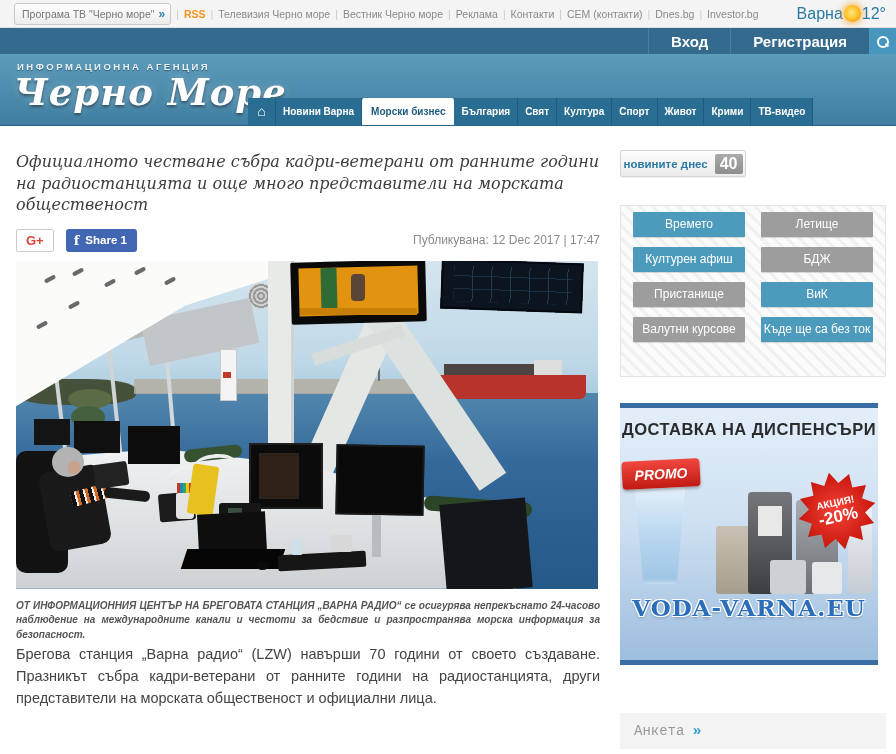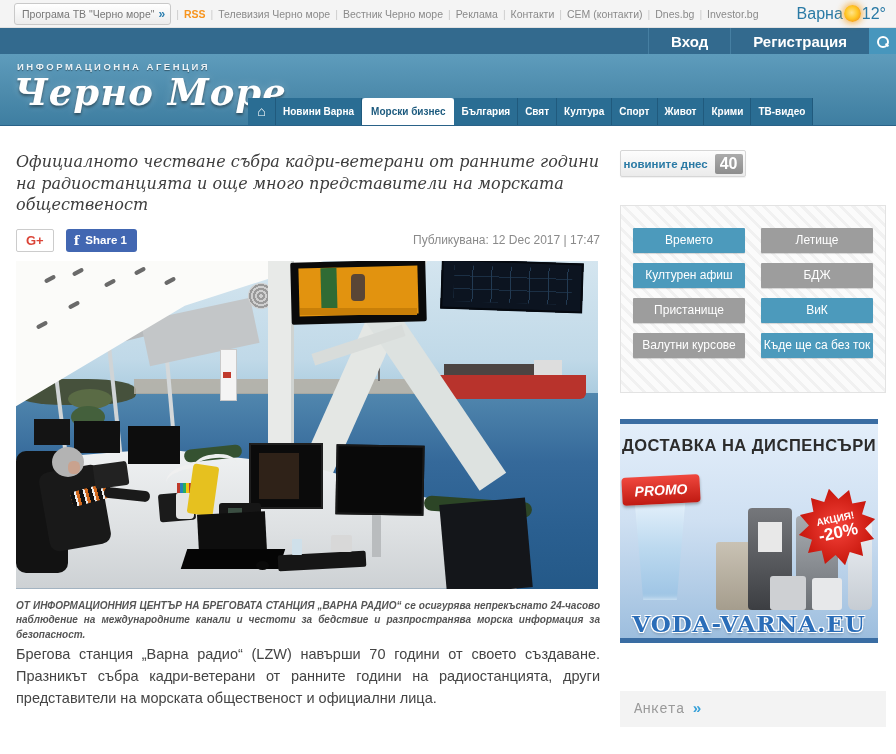--- a/index.html
+++ b/index.html
@@ -152,30 +152,30 @@
 
   
   .counts-row { display:flex; justify-content:space-between; margin-top:10px; }
   .count-box { width:126px; height:27px; background:linear-gradient(#fdfdfd,#ebebeb);
     border:1px solid #d6d6d6; border-radius:2px; display:flex; align-items:center;
     justify-content:center; gap:7px; cursor:pointer; box-shadow:0 1px 1px rgba(0,0,0,.06); }
   .count-box .lbl { color:#2a7aa5; font-weight:bold; font-size:11.5px; }
   .count-box .badge { background:linear-gradient(#ababab,#8d8d8d); color:#fff; font-weight:bold;
     font-size:16px; padding:1px 5px; border-radius:2px; }
 
-  .widget { margin-top:28px; border:1px solid #e3e3e3; padding:22px 12px 24px;
+  .widget { margin-top:28px; border:1px solid #e3e3e3; padding:6px 12px 24px;
     background:repeating-linear-gradient(45deg,#fbfbfb 0 6px,#f1f1f1 6px 9px);
     display:grid; grid-template-columns:1fr 1fr; column-gap:16px; row-gap:10px; }
   .qbtn { height:25px; line-height:25px; text-align:center; color:#fff; font-size:12px;
     cursor:pointer; border-radius:1px; box-shadow:0 1px 1px rgba(0,0,0,.15); }
   .qbtn.blue { background:#4c9abc; }
   .qbtn.gray { background:#9d9d9d; }
 
   
-  .ad { position:relative; margin-top:26px; width:258px; height:224px; overflow:hidden; cursor:pointer;
+  .ad { position:relative; margin-top:26px; width:258px; height:262px; overflow:hidden; cursor:pointer;
     background:linear-gradient(180deg,#e3eefa 0%, #cfe0f2 45%, #9dbede 100%);
     border-top:5px solid #3a6da3; border-bottom:5px solid #3a6da3; }
   .ad div { position:absolute; }
   .ad-head { left:0; top:12px; width:100%; text-align:center; font-weight:bold; font-size:16.5px;
     color:#2b2b2b; letter-spacing:.5px; }
   .ad-glass { left:12px; top:72px; width:56px; height:104px;
     background:linear-gradient(180deg,#e8f3fc 0%, #bcd9ef 50%, #9cc3e4 100%);
     clip-path:polygon(4% 0,96% 0,80% 100%,20% 100%); box-shadow:inset 0 0 6px rgba(255,255,255,.9); }
   .ad-promo { left:2px; top:52px; width:78px; height:28px; border-radius:4px; transform:rotate(-3deg);
     background:linear-gradient(180deg,#f0483e,#c01a12); color:#fff; font-weight:bold; font-style:italic;

